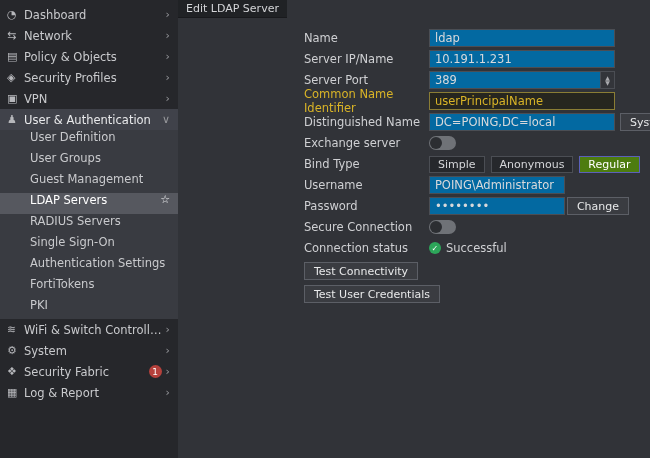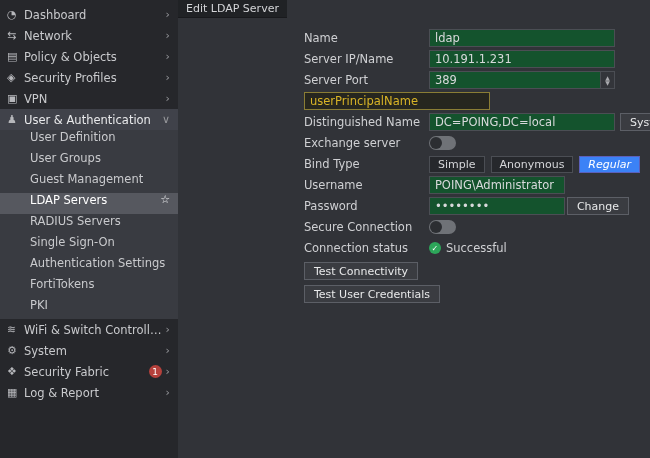--- a/index.html
+++ b/index.html
@@ -20,30 +20,30 @@
   .star { margin-left:auto; font-size:11px; color:#e8e9eb; }
   .badge { background:#b5413c; color:#fff; font-size:9px; width:13px; height:13px; border-radius:50%; display:flex; align-items:center; justify-content:center; margin-left:4px; flex-shrink:0; }
 
   
   .main { flex:1; display:flex; flex-direction:row; background:#313338; min-width:0; }
   .main-header { height:18px; background:#202225; border-bottom:1px solid #191a1d; display:flex; align-items:center; padding:0 8px; font-size:11px; color:#d4d5d8; flex-shrink:0; }
   .form { padding:28px 0 0 17px; font-size:11.5px; flex:1; }
   .form-row { display:flex; align-items:center; height:20px; margin-bottom:1px; }
   .form-label { width:125px; flex-shrink:0; color:#cfd0d3; }
   .form-label.hl { color:#d9b427; }
-  input.text { width:186px; height:18px; background:#14532d; border:1px solid #4b4e54; color:#d8d9db; font-size:11.5px; padding:0 5px; font-family:inherit; outline:none; }
+  input.text { width:186px; height:18px; background:#0369a1; border:1px solid #4b4e54; color:#d8d9db; font-size:11.5px; padding:0 5px; font-family:inherit; outline:none; }
   input.text.short { width:136px; }
   input.text.hl { color:#d9b427; border-color:#8a7d35; background:#26261f; }
   .port-wrap { position:relative; width:186px; }
   .spinner { position:absolute; right:1px; top:1px; width:14px; height:16px; background:#33353a; border-left:1px solid #4b4e54; display:flex; flex-direction:column; align-items:center; justify-content:center; font-size:6px; color:#aaabaf; line-height:5px; cursor:pointer; }
   .toggle { width:27px; height:14px; border-radius:8px; background:#6f7277; position:relative; display:inline-block; cursor:pointer; }
   .toggle .knob { position:absolute; left:1px; top:1px; width:12px; height:12px; border-radius:50%; background:#2c2e32; }
   .segments { display:flex; gap:6px; }
   .seg { height:17px; padding:0 8px; background:#26282c; border:1px solid #4b4e54; color:#d5d6d9; font-size:11px; font-family:inherit; cursor:pointer; }
-  .seg.selected { background:#3b82f6; border-color:#5b60ba; color:#fff;font-style:italic; }
+  .seg.selected { background:#4d7c0f; border-color:#5b60ba; color:#fff; }
   .btn { height:18px; padding:0 9px; background:#3a3c41; border:1px solid #5c5f66; color:#e8e9ea; font-size:11px; font-family:inherit; cursor:pointer; white-space:nowrap; }
   .btn.ml { margin-left:5px; }
   .btn.ml2 { margin-left:2px; }
   .block-btn-row { margin:3px 0 2px 0; height:20px; display:flex; align-items:center; }
   .status { display:flex; align-items:center; gap:5px; }
   .check-circle { width:12px; height:12px; border-radius:50%; background:#2da65a; color:#fff; font-size:8px; display:flex; align-items:center; justify-content:center; }
   .footer { height:38px; display:flex; align-items:center; justify-content:flex-end; gap:12px; padding-right:48px; flex-shrink:0; }
   .btn-ok { width:82px; height:17px; background:#5b60ba; border:1px solid #6b70ca; color:#fff; font-size:13px; font-family:inherit; cursor:pointer; }
   .btn-cancel { width:74px; height:17px; background:#3a3c41; border:1px solid #5c5f66; color:#e8e9ea; font-size:11.5px; font-family:inherit; cursor:pointer; }
 </style>
@@ -171,20 +171,21 @@
         <div class="port-wrap">
           <input class="text" type="text" value="389" style="">
           <span class="spinner">
               <span>▲</span>
               <span>▼</span>
             </span>
         </div>
       </div>
 
       <div class="form-row">
+        <span class="form-label hl">Common Name Identifier</span>
         <input class="text hl" type="text" value="userPrincipalName" style="">
       </div>
 
       <div class="form-row">
         <span class="form-label">Distinguished Name</span>
         <input class="text" type="text" value="DC=POING,DC=local" style="">
         <button class="btn ml">System</button>
       </div>
 
       <div class="form-row">

